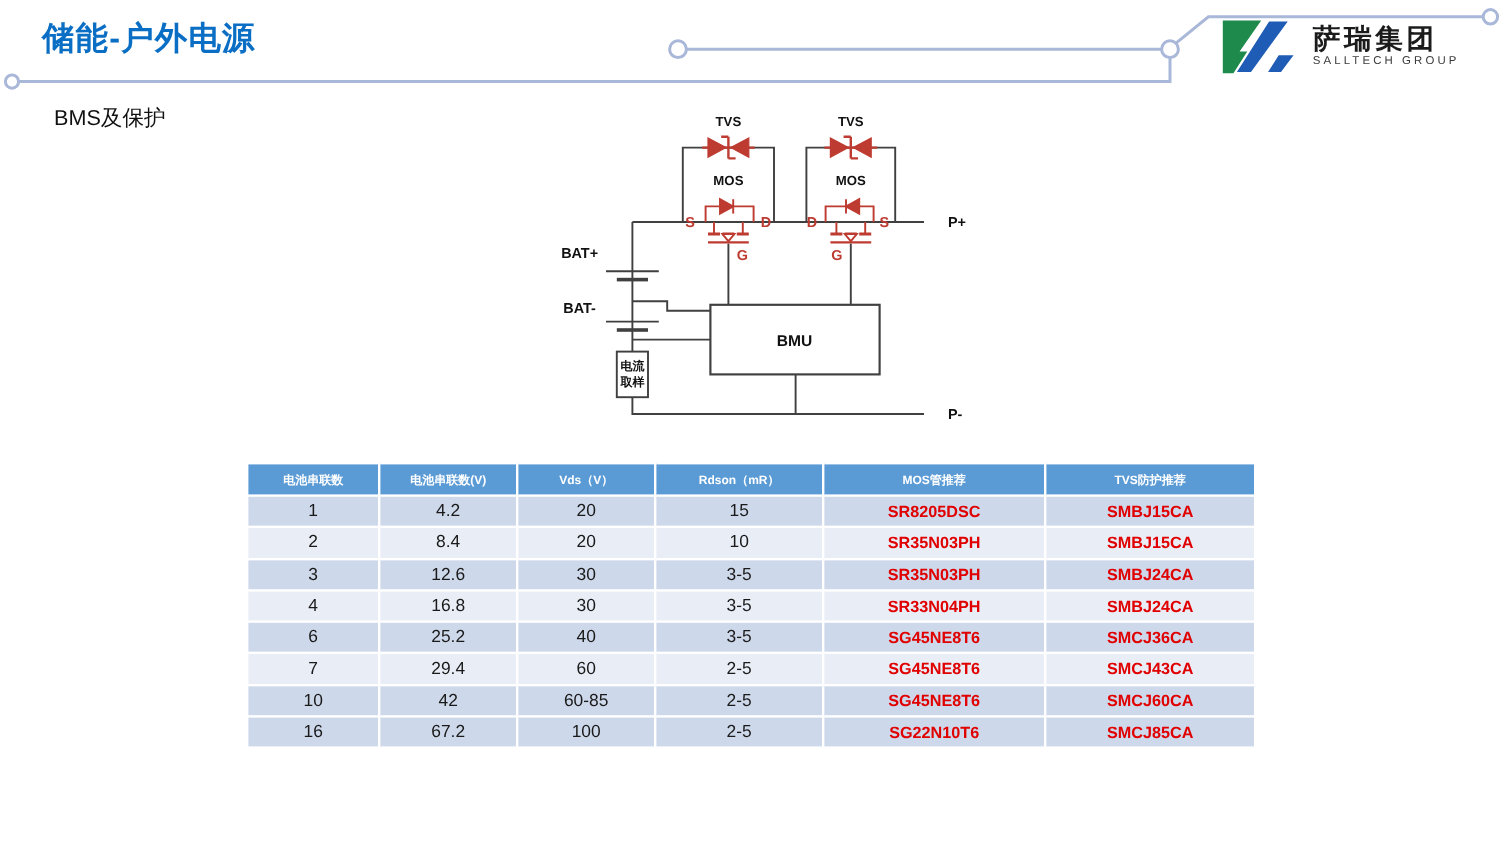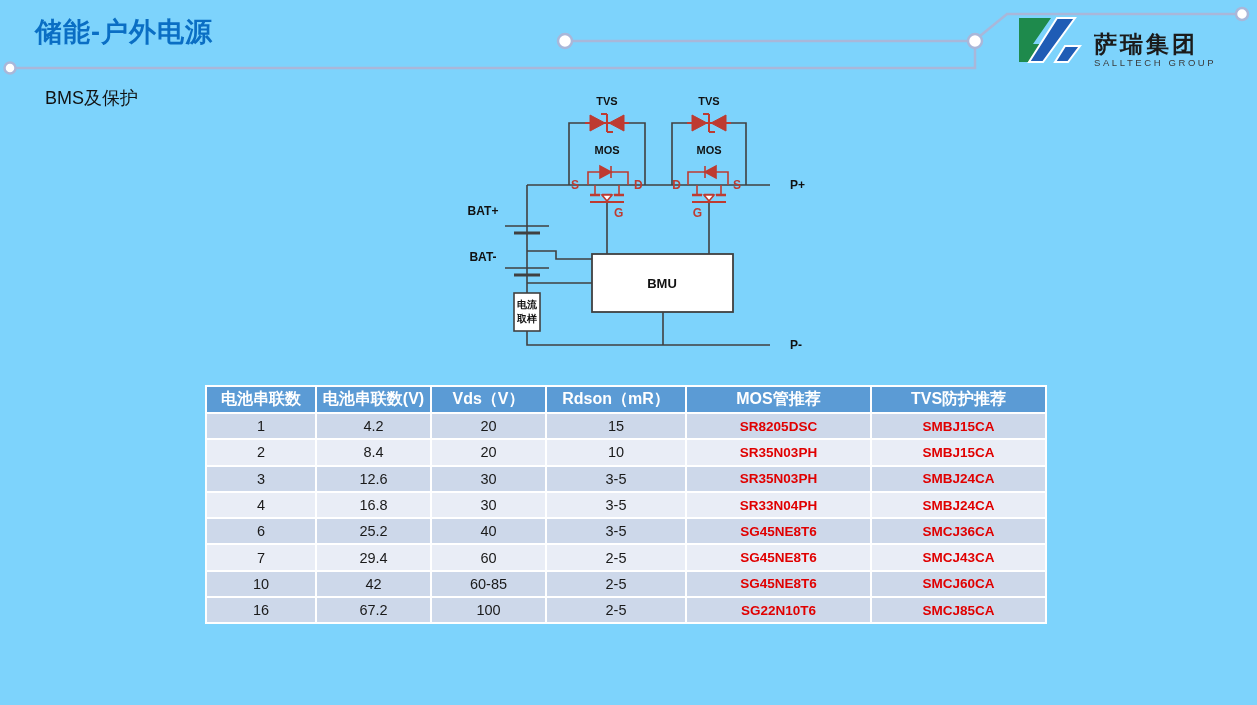--- a/index.html
+++ b/index.html
@@ -1,30 +1,30 @@
 <!DOCTYPE html>
 <html><head>
 <meta charset="utf-8">
 <style>
   html,body{margin:0;padding:0;background:#e8e8e8;}
-  .slide{position:relative;width:1257px;height:705px;background:#7dd3fc;overflow:hidden;
+  .slide{position:relative;width:1257px;height:705px;background:#ffffff;overflow:hidden;
          font-family:"Liberation Sans",sans-serif;margin:0 auto;}
   .title{position:absolute;left:35px;top:14px;font-size:27px;font-weight:bold;color:#0a6ec4;letter-spacing:1px;}
   .subtitle{position:absolute;left:45px;top:86px;font-size:18px;color:#111;}
   .decor{position:absolute;left:0;top:0;pointer-events:none;}
-  .logo{position:absolute;left:1012px;top:8px;width:232px;height:60px;display:flex;align-items:flex-end;}
+  .logo{position:absolute;left:1012px;top:8px;width:232px;height:60px;display:flex;align-items:center;}
   .logo-text{margin-left:10px;}
   .logo-cn{font-size:23px;font-weight:bold;color:#1b1b1b;letter-spacing:3px;line-height:1.1;}
   .logo-en{font-size:9.5px;color:#3a3a3a;letter-spacing:2.6px;margin-top:0;}
   .circuit{position:absolute;left:440px;top:85px;}
   
   .tblwrap{position:absolute;left:205px;top:385px;}
   table{border-collapse:collapse;table-layout:fixed;}
   th,td{border:2px solid #ffffff;text-align:center;vertical-align:middle;padding:0;}
-  th{background:#5b9bd5;color:#ffffff;font-size:16px;font-weight:bold;height:25px;}
+  th{background:#5b9bd5;color:#ffffff;font-size:10px;font-weight:bold;height:25px;}
   td{font-size:14.5px;color:#1a1a1a;height:24.3px;}
   tr.dark td{background:#cdd8ea;}
   tr.light td{background:#e9edf6;}
   td.part{color:#e00000;font-weight:bold;font-size:13.5px;margin-top:20px;}
   col.c1{width:110px;}col.c2{width:115px;}col.c3{width:115px;}
   col.c4{width:140px;}col.c5{width:185px;}col.c6{width:175px;}
   text{font-family:"Liberation Sans",sans-serif;}
 </style>
 </head>
 <body>

